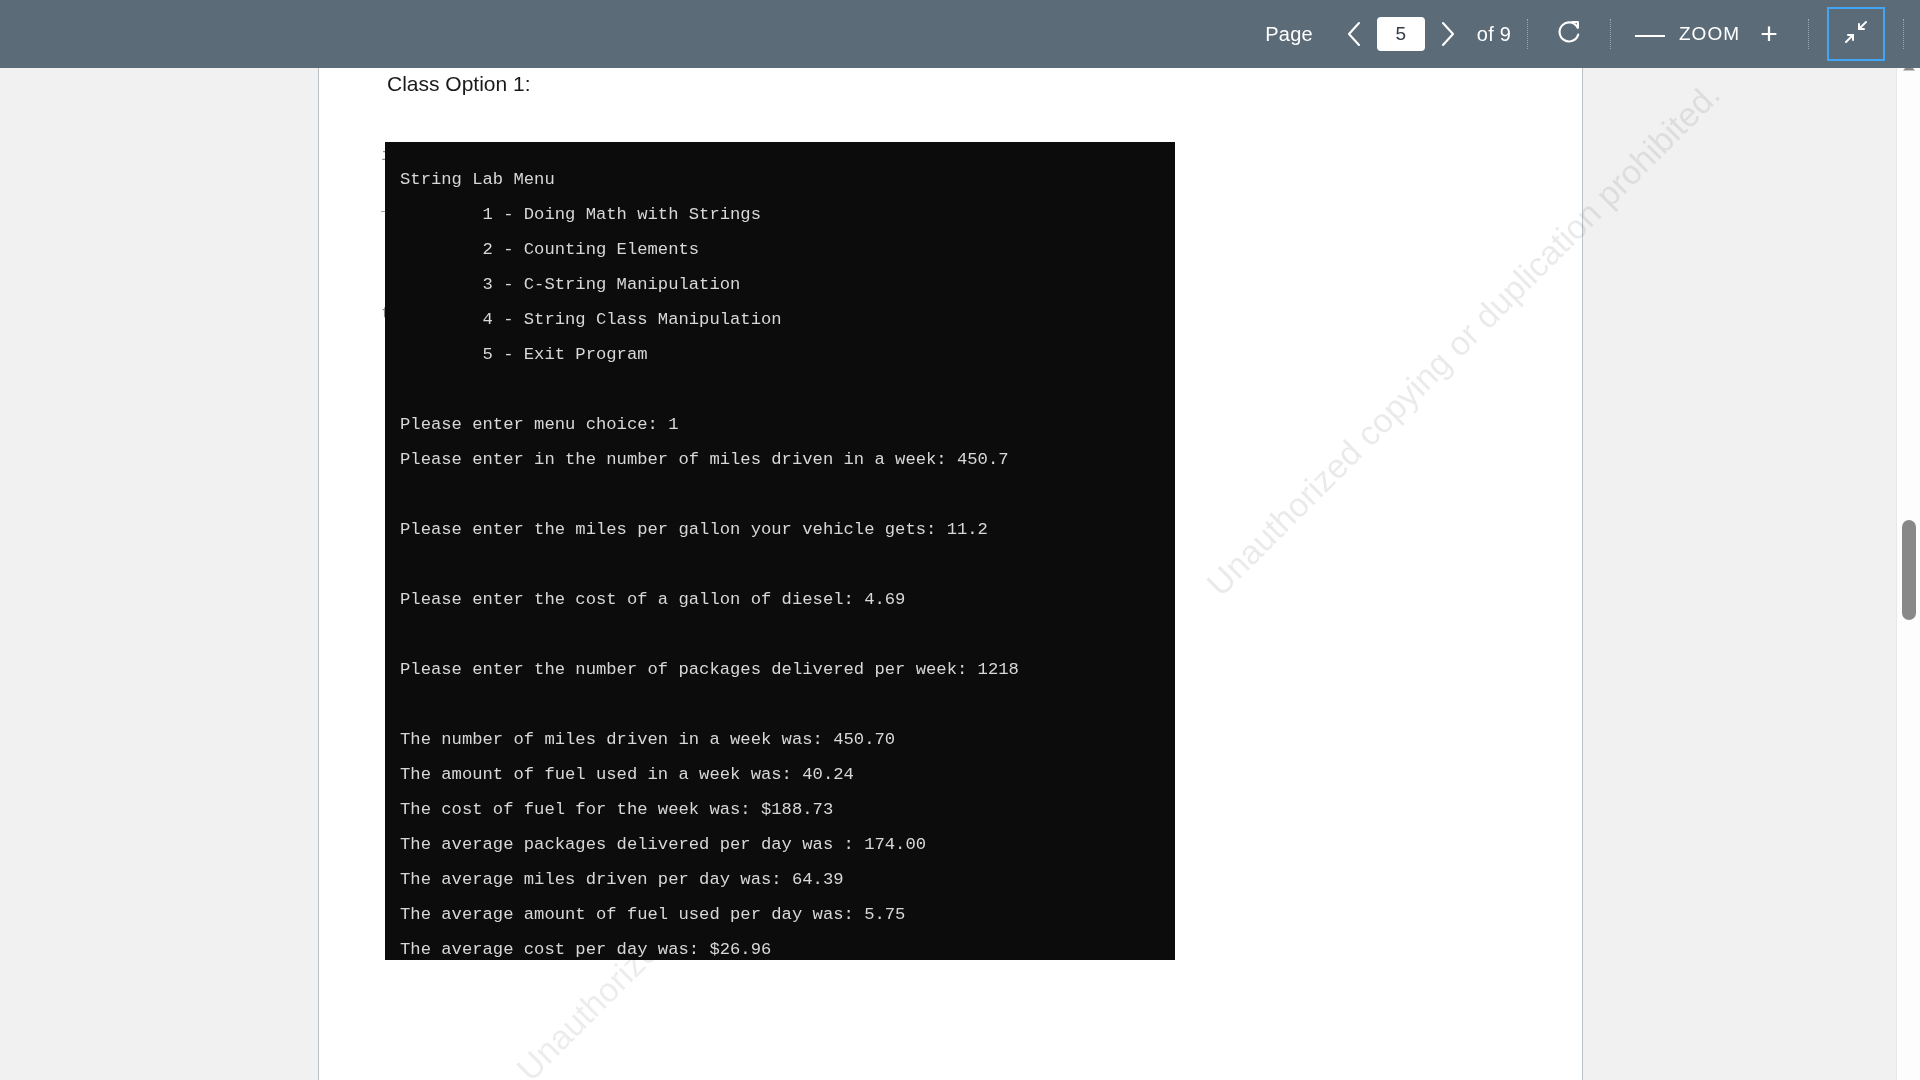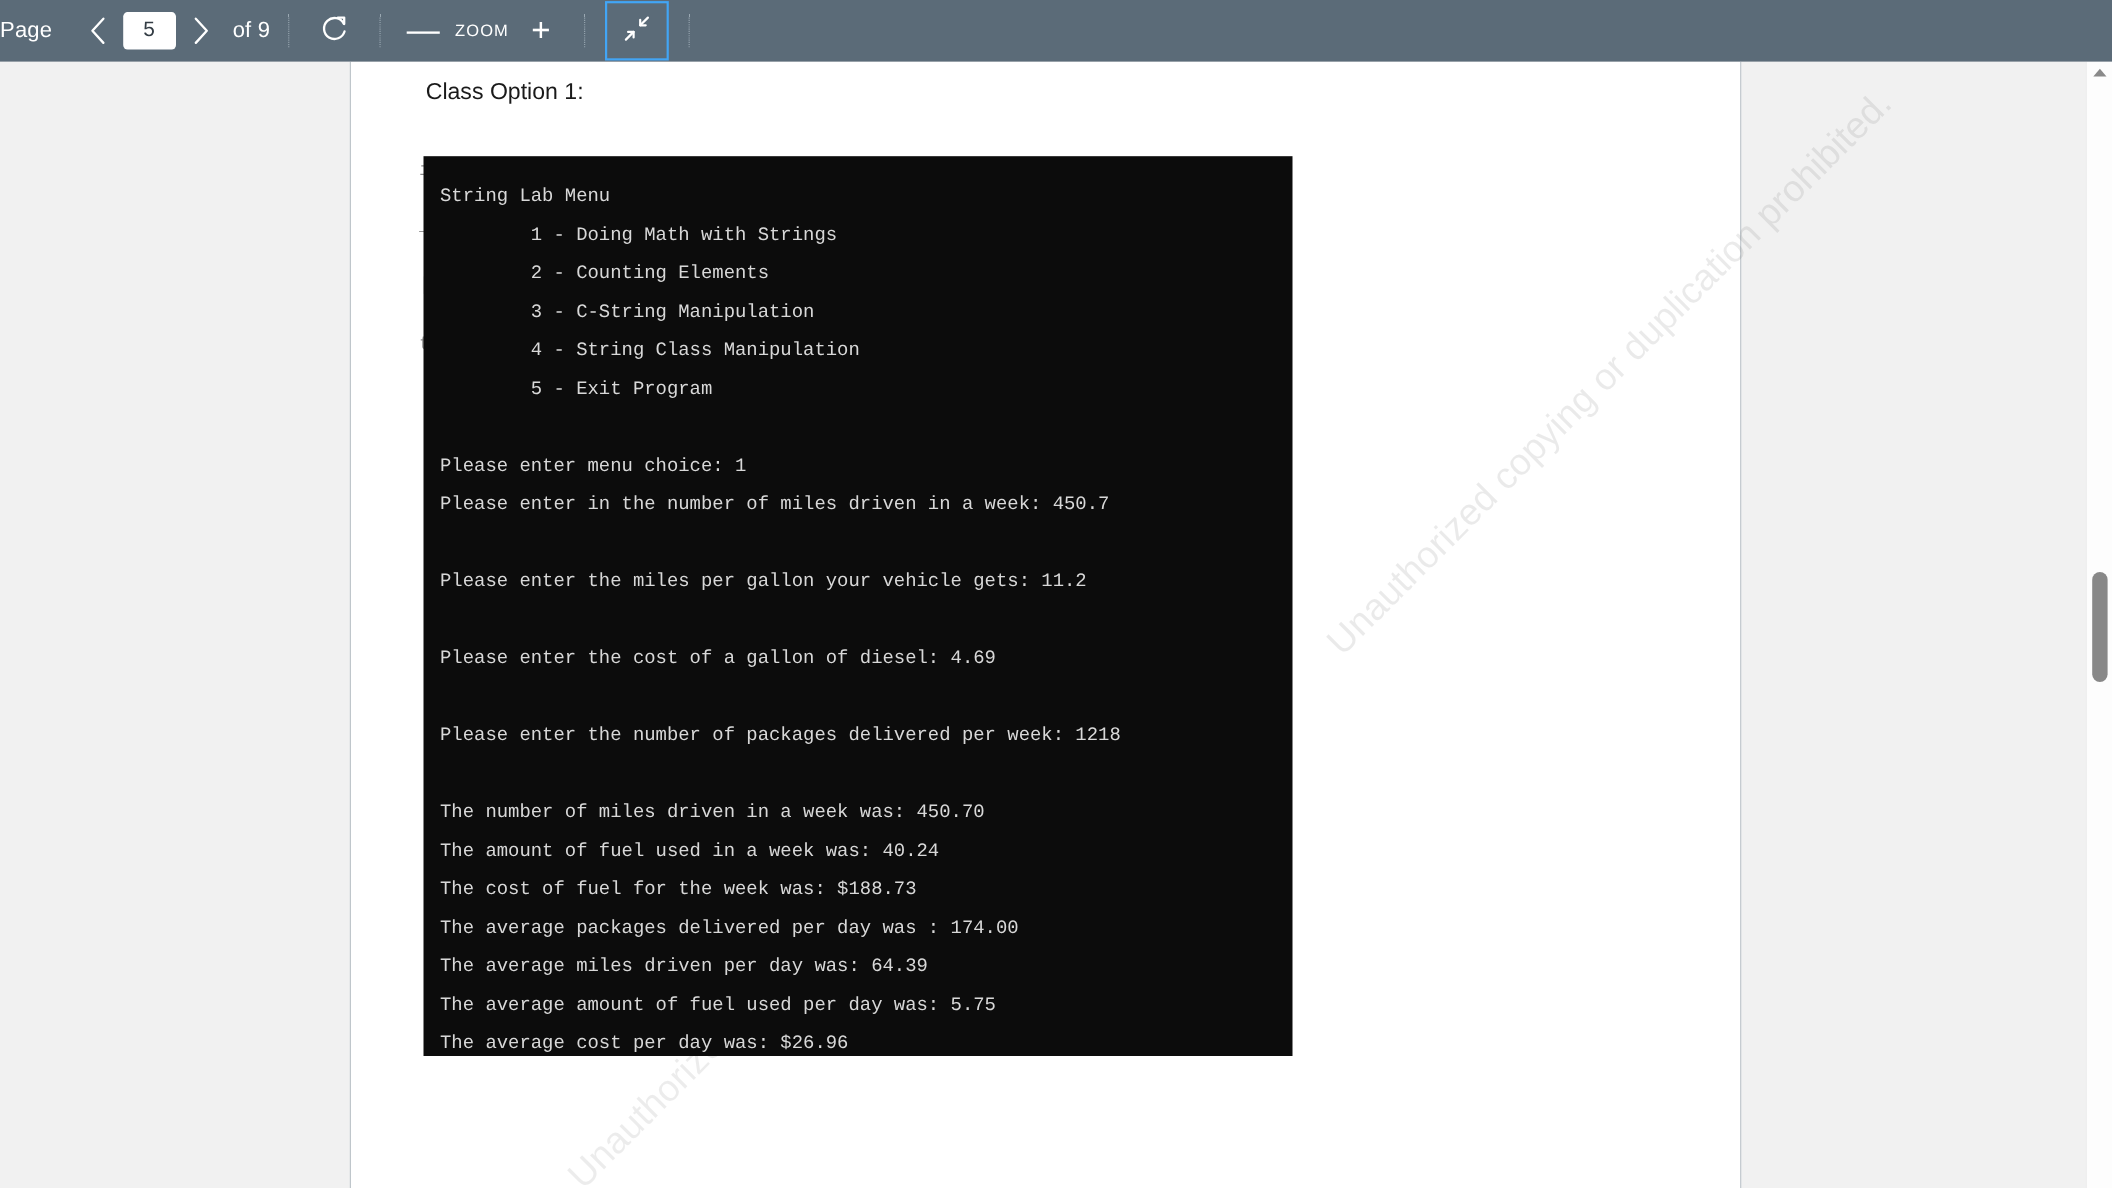--- a/index.html
+++ b/index.html
@@ -10,24 +10,25 @@
     overflow: hidden;
     background: #f1f1f1;
     font-family: "Liberation Sans", sans-serif;
   }
 
   
   #viewer-toolbar {
     position: absolute;
     top: 0; left: 0;
     width: 1920px;
-    height: 56px;
+    height: 68px;
     background: #5b6b78;
     display: flex;
     align-items: center;
+    justify-content: flex-end;
     padding-right: 0;
     z-index: 50;
   }
 
   .tb-group {
     display: flex;
     align-items: center;
     height: 56px;
   }
 
@@ -72,21 +73,21 @@
   .tb-icon-btn {
     width: 50px; height: 50px;
     display: flex; align-items: center; justify-content: center;
     cursor: pointer;
     background: transparent;
     border: none;
   }
 
   .zoom-word {
     color: #ffffff;
-    font-size: 15px;
+    font-size: 19px;
     letter-spacing: 1px;
     padding: 0 6px;
     white-space: nowrap;
   }
 
   .plusminus {
     color: #ffffff;
     font-size: 30px;
     line-height: 1;
     width: 46px; height: 46px;

